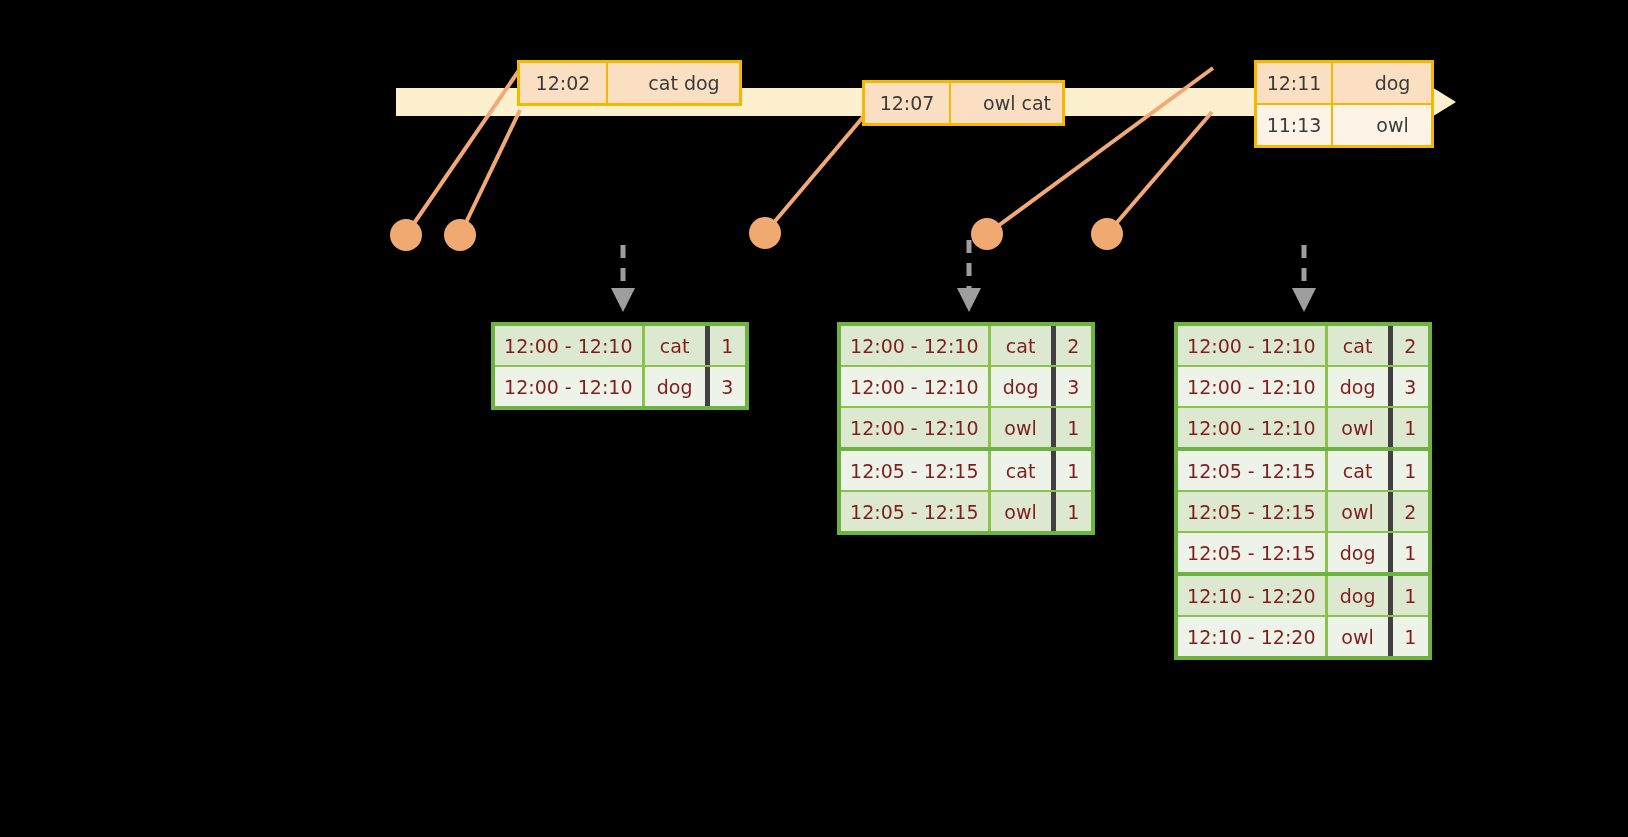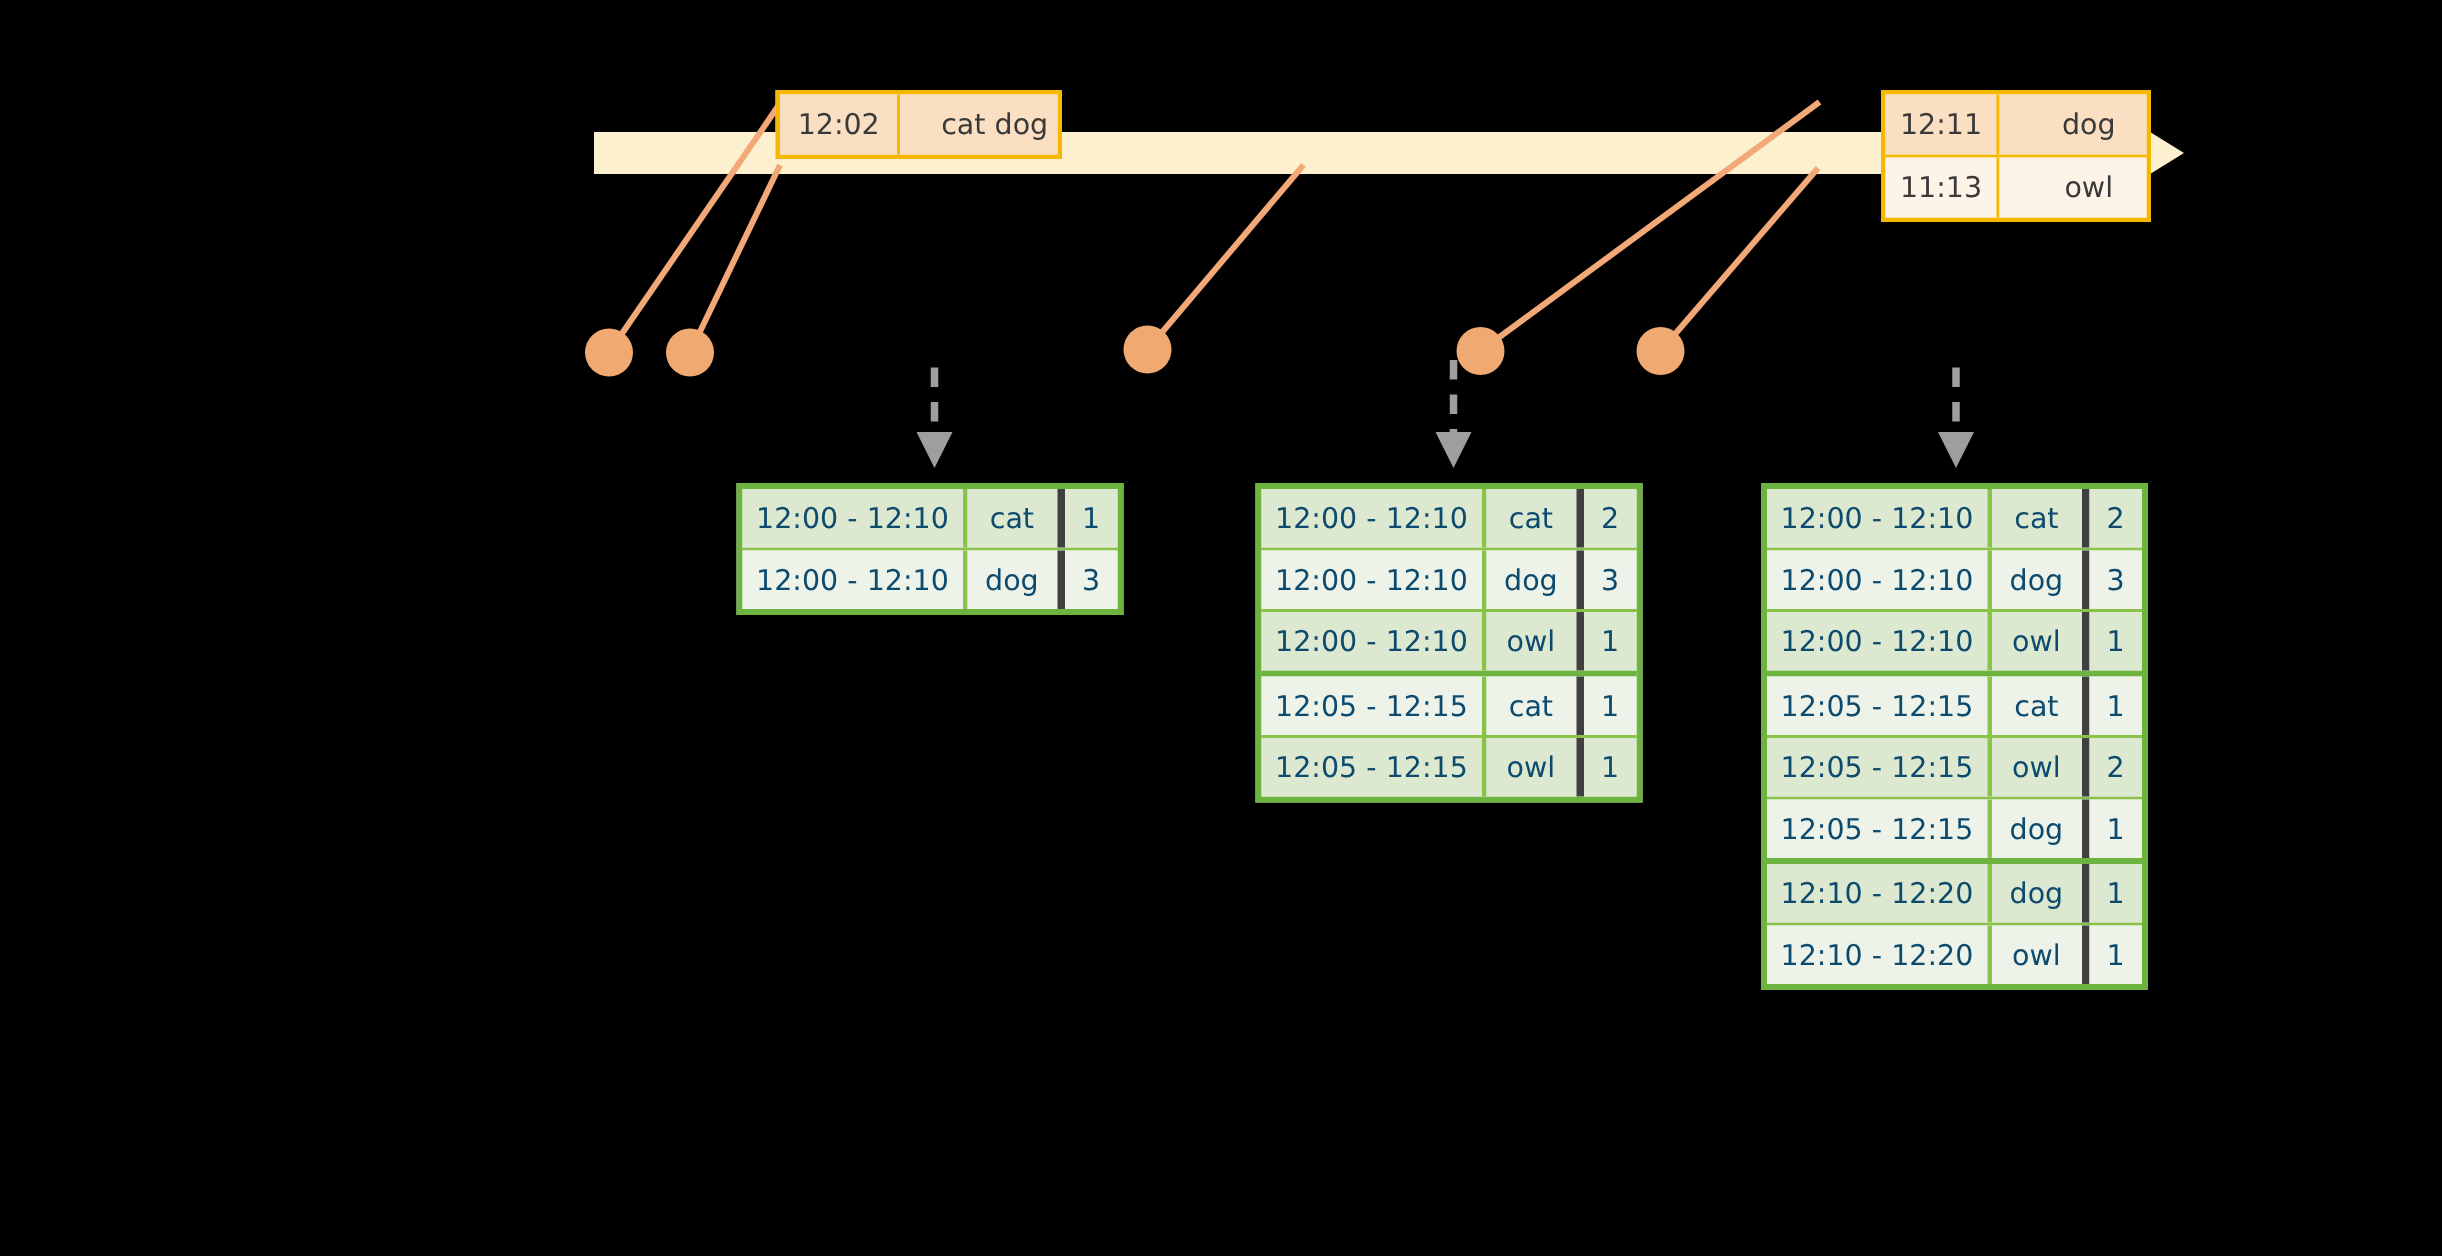--- a/index.html
+++ b/index.html
@@ -59,21 +59,21 @@
     display: flex;
     align-items: center;
     justify-content: center;
     font-size: 19px;
     color: #3a3a3a;
     box-sizing: border-box;
   }
   .ev-time { width: 88px; border-right: 2px solid #f5b800; }
   .ev-text { flex: 1 1 auto; padding-left: 21px; }
 
-  #event-box-1 { left: 517px; top: 60px; width: 191px; }
+  #event-box-1 { left: 517px; top: 60px; width: 225px; }
   #event-box-1 .ev-text { width: 113px; }
   #event-box-2 { left: 862px; top: 80px; width: 203px; }
   #event-box-2 .ev-text { width: 113px; }
   #event-box-3 { left: 1254px; top: 60px; width: 180px; }
   #event-box-3 .ev-time { width: 78px; }
   #event-box-3 .ev-text { width: 100px; }
 
   
   .result-table {
     position: absolute;
@@ -85,21 +85,21 @@
     display: flex;
     height: 39px;
   }
   .rt-row + .rt-row { border-top: 2px solid #8bc34a; }
   .rt-row.group-end + .rt-row { border-top: 4px solid #6db33f; }
   .rt-cell {
     display: flex;
     align-items: center;
     justify-content: center;
     font-size: 19px;
-    color: #0c4a6e;
+    color: #7f1d1d;
     box-sizing: border-box;
     background: #eef3e9;
   }
   .rt-row.shade .rt-cell { background: #dde8d0; }
   .rt-window { border-right: 3px solid #8bc34a; }
   .rt-key    { border-right: 5px solid #404040; }
 
   #result-table-1 { left: 491px; top: 322px; width: 258px; }
   #result-table-2 { left: 837px; top: 322px; width: 258px; }
   #result-table-3 { left: 1174px; top: 322px; width: 258px; }
@@ -145,20 +145,26 @@
     </g>
   </svg>
 
   <div class="event-box" id="event-box-1">
     <div class="event-row">
       <div class="ev-cell ev-time">12:02</div>
       <div class="ev-cell ev-text">cat dog</div>
     </div>
   </div>
 
+  <div class="event-box" id="event-box-2">
+    <div class="event-row">
+      <div class="ev-cell ev-time">12:07</div>
+      <div class="ev-cell ev-text">owl cat</div>
+    </div>
+  </div>
 
   <div class="event-box" id="event-box-3">
     <div class="event-row">
       <div class="ev-cell ev-time">12:11</div>
       <div class="ev-cell ev-text">dog</div>
     </div>
     <div class="event-row alt">
       <div class="ev-cell ev-time">11:13</div>
       <div class="ev-cell ev-text">owl</div>
     </div>

